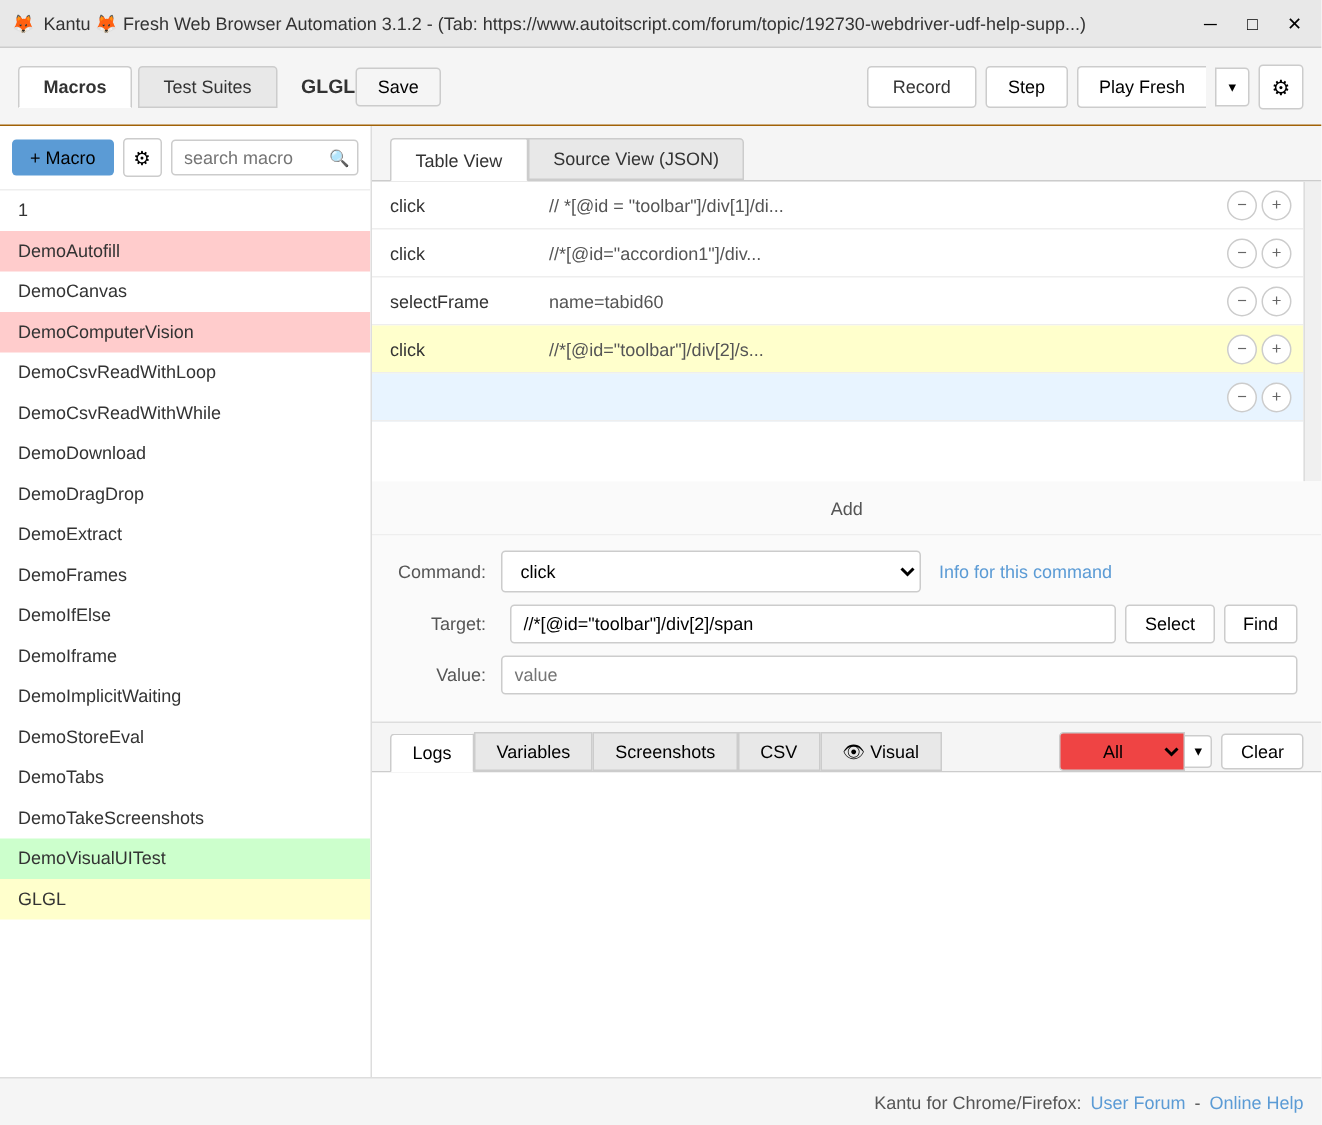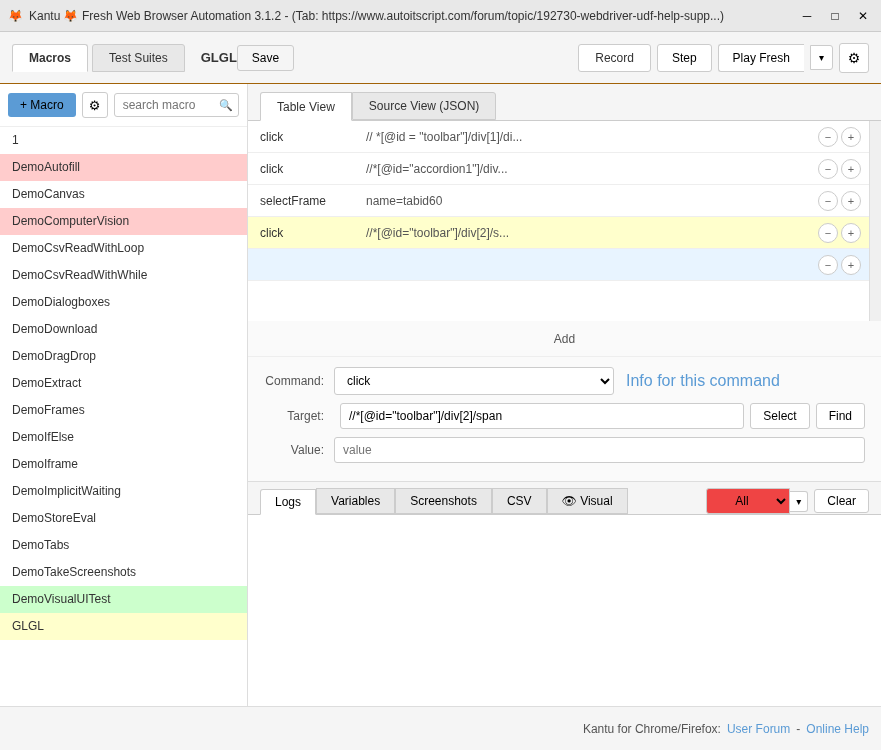--- a/index.html
+++ b/index.html
@@ -195,21 +195,21 @@
     .editor-label { width: 70px; text-align: right; padding-right: 10px; color: #555; font-size: 12px; }
     .editor-select {
       flex: 1;
       padding: 5px 8px;
       border: 1px solid #ccc;
       border-radius: 3px;
       background: white;
       font-size: 12px;
       max-width: 280px;
     }
-    .info-link { margin-left: 12px; color: #5b9bd5; text-decoration: none; font-size: 16px; cursor: pointer; }
+    .info-link { margin-left: 12px; color: #5b9bd5; text-decoration: none; font-size: 12px; cursor: pointer; }
     .target-row { display: flex; align-items: center; gap: 6px; }
     .target-input { flex: 1; padding: 5px 8px; border: 1px solid #ccc; border-radius: 3px; font-size: 12px; }
     .select-btn { padding: 5px 12px; border: 1px solid #ccc; background: white; cursor: pointer; border-radius: 3px; font-size: 12px; }
     .find-btn { padding: 5px 12px; border: 1px solid #ccc; background: white; cursor: pointer; border-radius: 3px; font-size: 12px; }
     .value-input { flex: 1; padding: 5px 8px; border: 1px solid #ccc; border-radius: 3px; font-size: 12px; color: #0c4a6e; }
 
     
     .logs-section { display: flex; flex-direction: column; flex: 1; min-height: 0; }
     .logs-tabs {
       display: flex;
@@ -230,21 +230,21 @@
     .logs-tab.active { background: white; border-bottom: 1px solid white; margin-bottom: -1px; }
     .logs-tab-spacer { flex: 1; }
     .all-dropdown { display: flex; align-items: center; gap: 0; margin-right: 6px; }
     .all-select { padding: 4px 24px; border: 1px solid #ccc; background: #ef4444; font-size: 12px; border-radius: 3px 0 0 3px; }
     .all-dropdown-arrow { padding: 4px 6px; border: 1px solid #ccc; border-left: none; background: white; cursor: pointer; font-size: 10px; border-radius: 0 3px 3px 0; }
     .clear-btn { padding: 4px 12px; border: 1px solid #ccc; background: white; cursor: pointer; font-size: 12px; border-radius: 3px; }
     .logs-content { flex: 1; background: white; overflow-y: auto; min-height: 100px; }
 
     
     .status-bar {
-      height: 44px;
+      height: 32px;
       background: #f5f5f5;
       border-top: 1px solid #ddd;
       display: flex;
       align-items: center;
       padding: 0 12px;
       justify-content: flex-end;
       font-size: 11px;
       color: #555;
       gap: 6px;
     }
@@ -298,21 +298,20 @@
           <span class="search-icon">🔍</span>
         </div>
       </div>
       <div class="macro-list">
         <div class="macro-item">1</div>
         <div class="macro-item active-pink">DemoAutofill</div>
         <div class="macro-item">DemoCanvas</div>
         <div class="macro-item active-pink">DemoComputerVision</div>
         <div class="macro-item">DemoCsvReadWithLoop</div>
         <div class="macro-item">DemoCsvReadWithWhile</div>
-        <div class="macro-item">DemoDialogboxes</div>
         <div class="macro-item">DemoDownload</div>
         <div class="macro-item">DemoDragDrop</div>
         <div class="macro-item">DemoExtract</div>
         <div class="macro-item">DemoFrames</div>
         <div class="macro-item">DemoIfElse</div>
         <div class="macro-item">DemoIframe</div>
         <div class="macro-item">DemoImplicitWaiting</div>
         <div class="macro-item">DemoStoreEval</div>
         <div class="macro-item">DemoTabs</div>
         <div class="macro-item">DemoTakeScreenshots</div>

